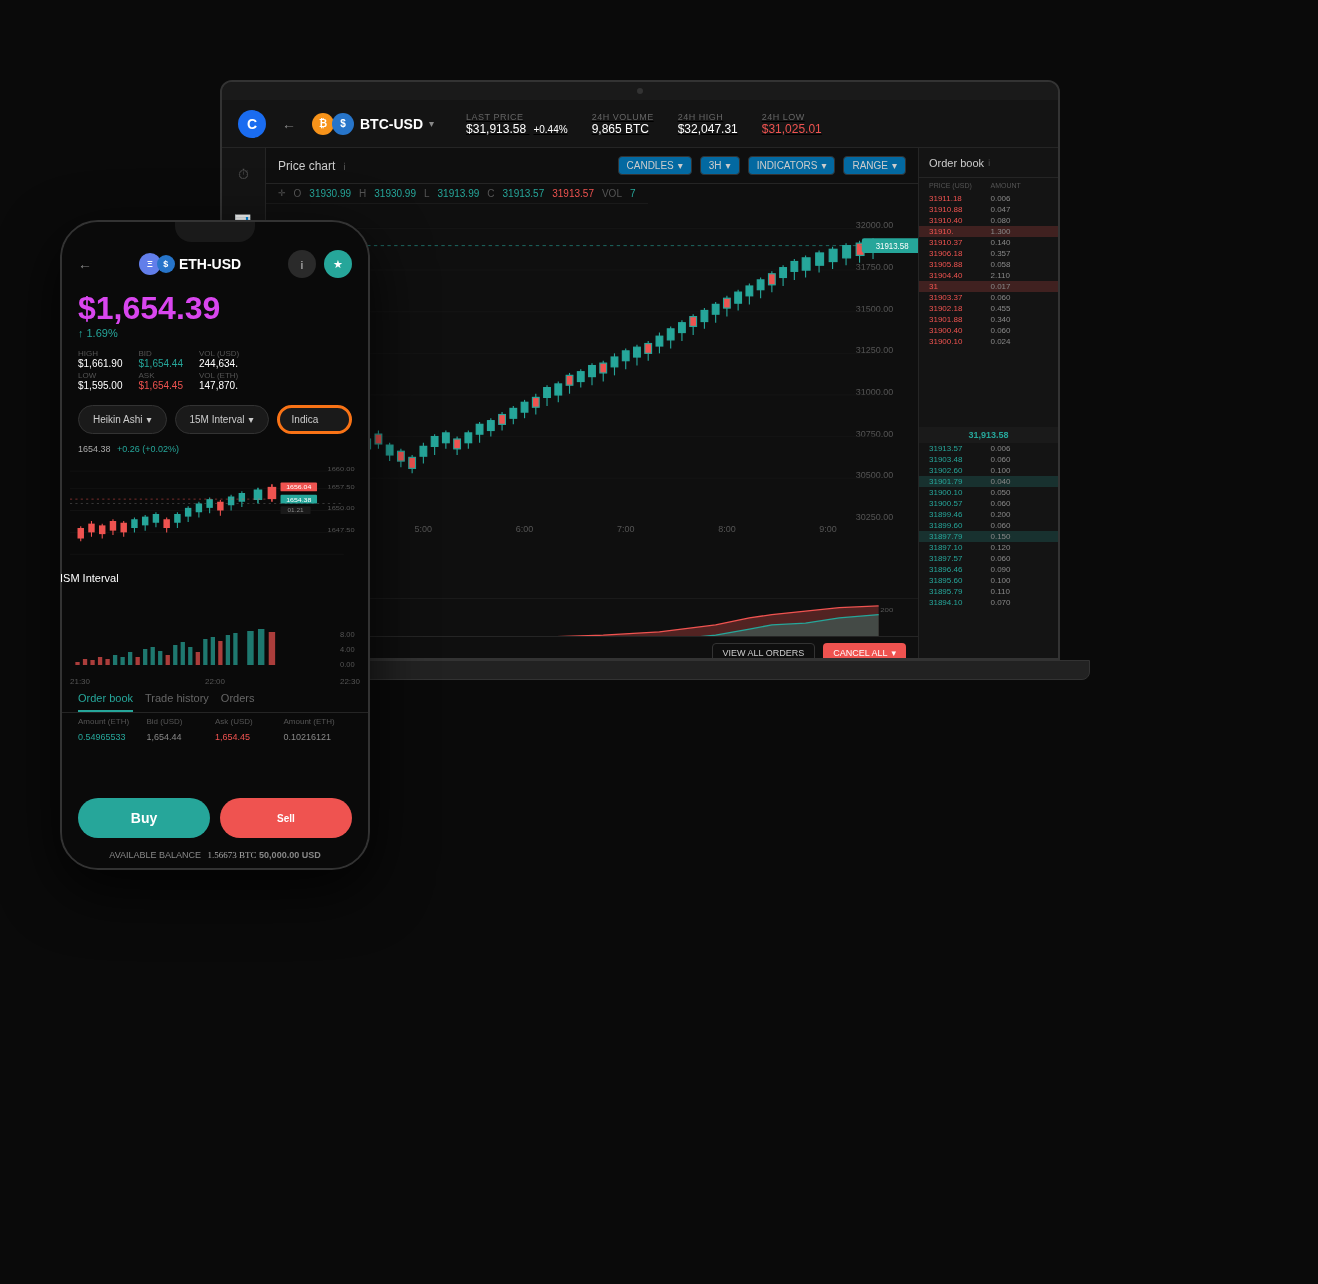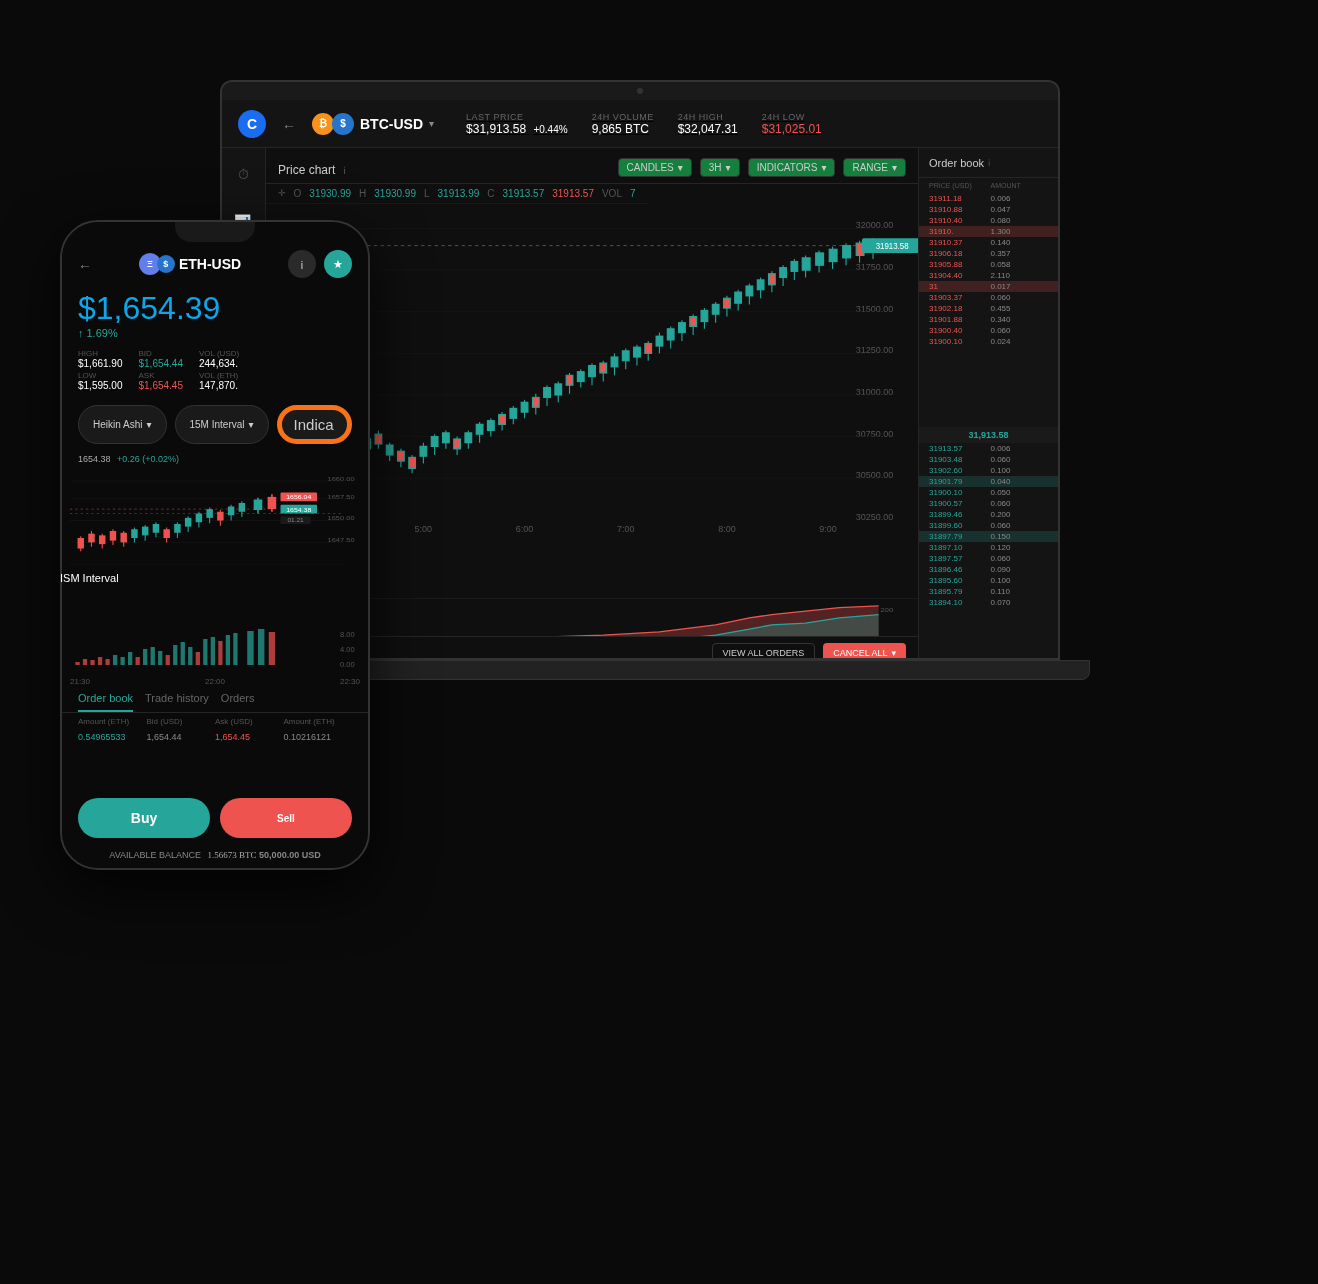--- a/index.html
+++ b/index.html
@@ -180,21 +180,21 @@
 
     
     .chart-area {
       flex: 1;
       display: flex;
       flex-direction: column;
       background: #0f0f0f;
     }
     .chart-toolbar {
       display: flex;
-      align-items: flex-end;
+      align-items: center;
       padding: 6px 12px;
       height: 36px;
       border-bottom: 1px solid #252525;
       gap: 8px;
     }
     .chart-title {
       color: #ccc;
       font-size: 12px;
       font-weight: 500;
     }
@@ -207,21 +207,21 @@
     .toolbar-btn {
       display: flex;
       align-items: center;
       gap: 4px;
       padding: 3px 8px;
       border: 1px solid #333;
       border-radius: 4px;
       color: #ccc;
       font-size: 10px;
       cursor: pointer;
-      background: #15803d;
+      background: #0369a1;
     }
     .chart-wrapper {
       flex: 1;
       position: relative;
       overflow: hidden;
     }
     .ohlc-bar {
       display: flex;
       gap: 8px;
       padding: 4px 12px;
@@ -404,22 +404,22 @@
       color: #fff;
       font-size: 14px;
       font-weight: 600;
     }
 
     .phone-price-section {
       padding: 4px 16px 8px;
     }
     .phone-price {
       font-size: 32px;
-      font-weight: 400;
-      color: #0ea5e9;
+      font-weight: 700;
+      color: #d946ef;
     }
     .phone-change {
       color: #26a69a;
       font-size: 11px;
       display: flex;
       align-items: center;
       gap: 3px;
     }
     .phone-stats {
       display: flex;
@@ -445,24 +445,24 @@
       font-size: 10px;
       display: flex;
       align-items: center;
       gap: 4px;
       cursor: pointer;
       background: #1a1a1a;
     }
     .phone-ctrl-btn-secondary {
       flex: 1;
       padding: 6px 12px;
-      border: 5px solid #f97316;
+      border: 3px solid #f97316;
       border-radius: 20px;
       color: #ccc;
-      font-size: 15px;
+      font-size: 10px;
       cursor: pointer;
       background: #1a1a1a;
       white-space: nowrap;
       overflow: hidden;
       text-overflow: ellipsis;
     }
 
     .phone-chart-area {
       flex: 1;
       position: relative;

